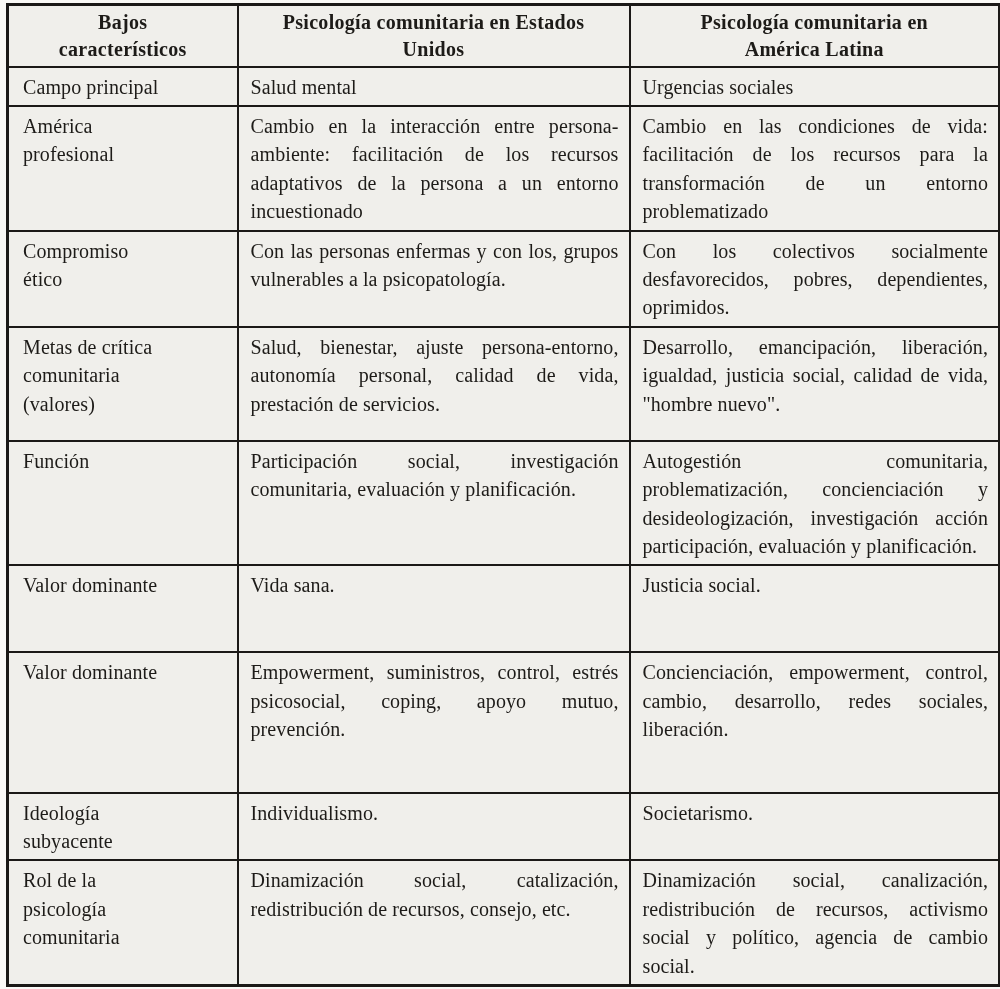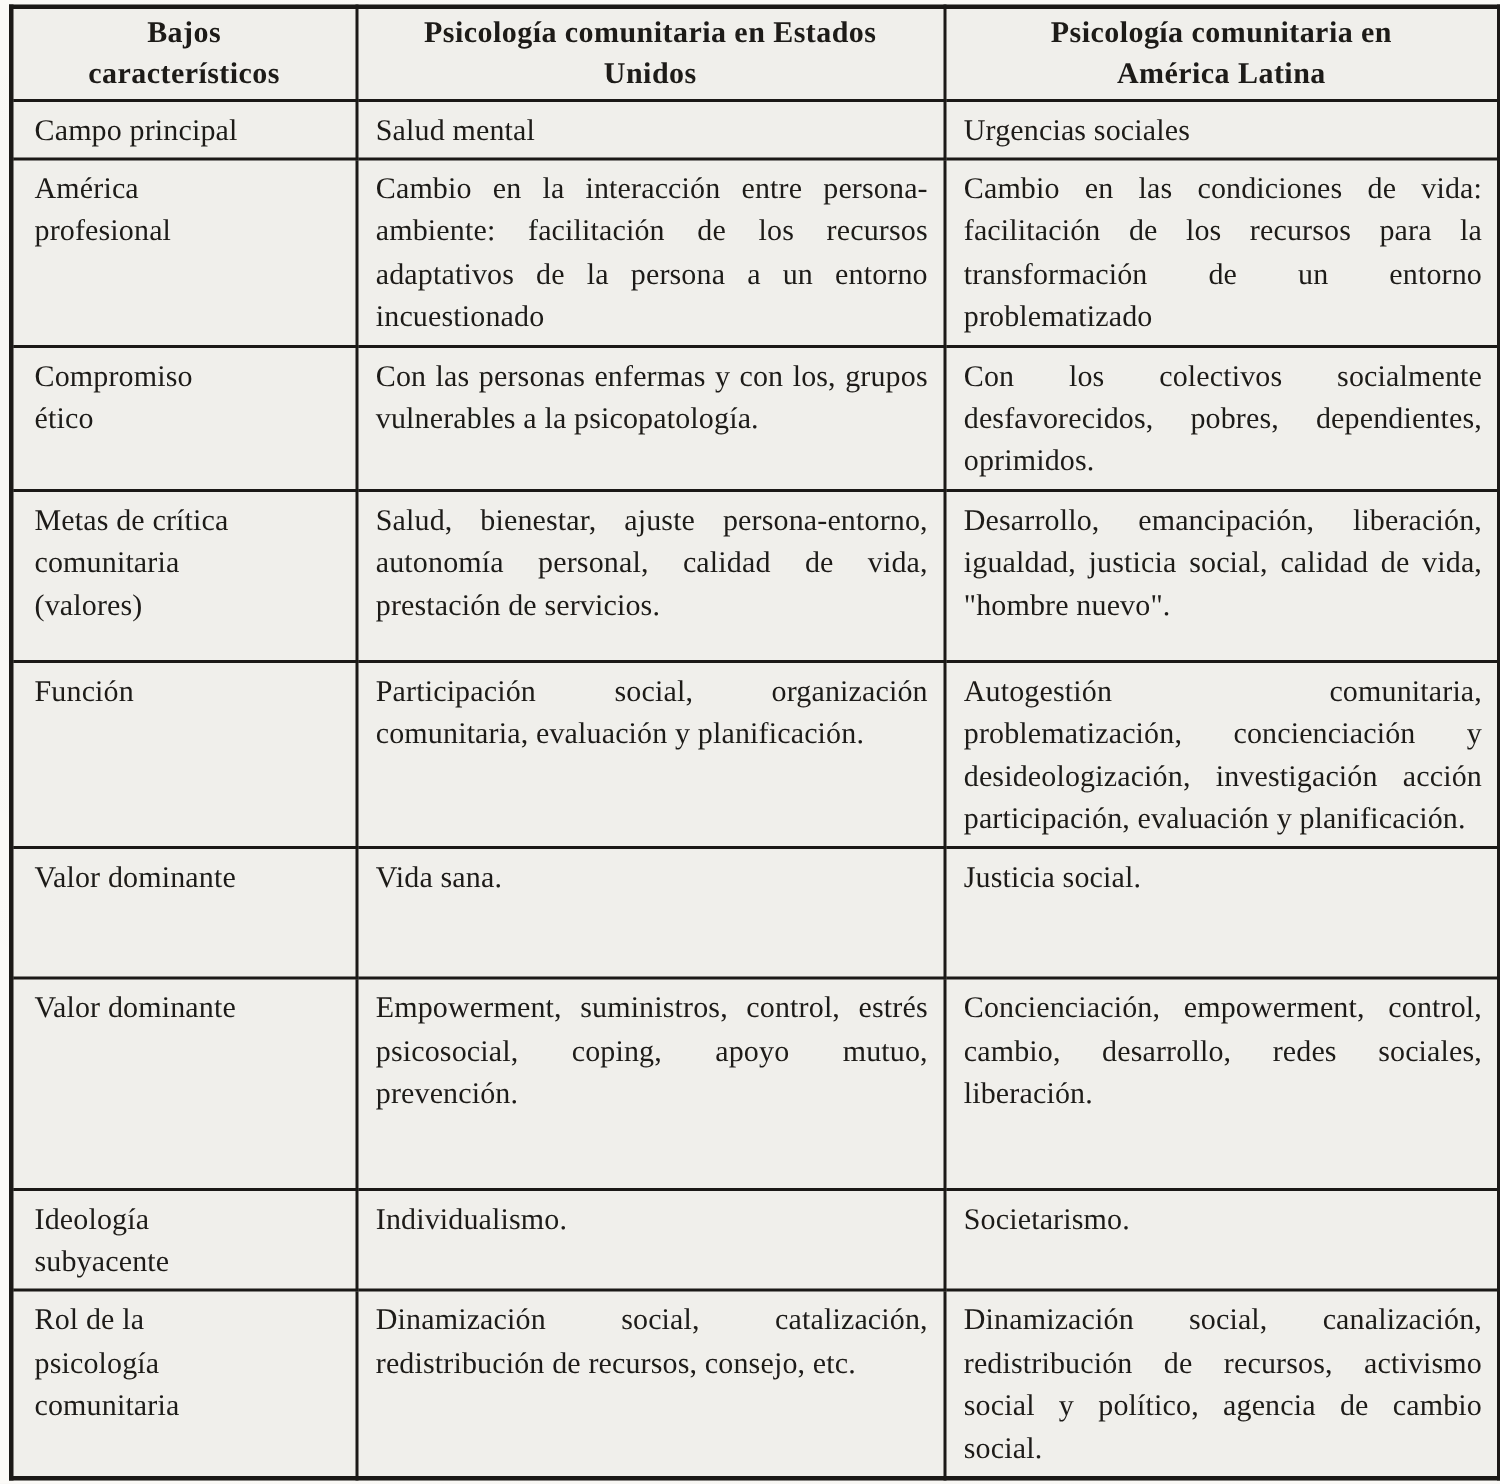--- a/index.html
+++ b/index.html
@@ -121,21 +121,21 @@
       </tr>
       <tr>
         <td class="label-cell">Metas de crítica
 comunitaria
 (valores)</td>
         <td>Salud, bienestar, ajuste persona-entorno, autonomía personal, calidad de vida, prestación de servicios.</td>
         <td>Desarrollo, emancipación, liberación, igualdad, justicia social, calidad de vida, "hombre nuevo".</td>
       </tr>
       <tr>
         <td class="label-cell">Función</td>
-        <td>Participación social, organización comunitaria, evaluación y planificación.</td>
+        <td>Participación social, investigación comunitaria, evaluación y planificación.</td>
         <td>Autogestión comunitaria, problematización, concienciación y desideologización, investigación acción participación, evaluación y planificación.</td>
       </tr>
       <tr>
         <td class="label-cell">Valor dominante</td>
         <td>Vida sana.</td>
         <td>Justicia social.</td>
       </tr>
       <tr>
         <td class="label-cell">Valor dominante</td>
         <td>Empowerment, suministros, control, estrés psicosocial, coping, apoyo mutuo, prevención.</td>

